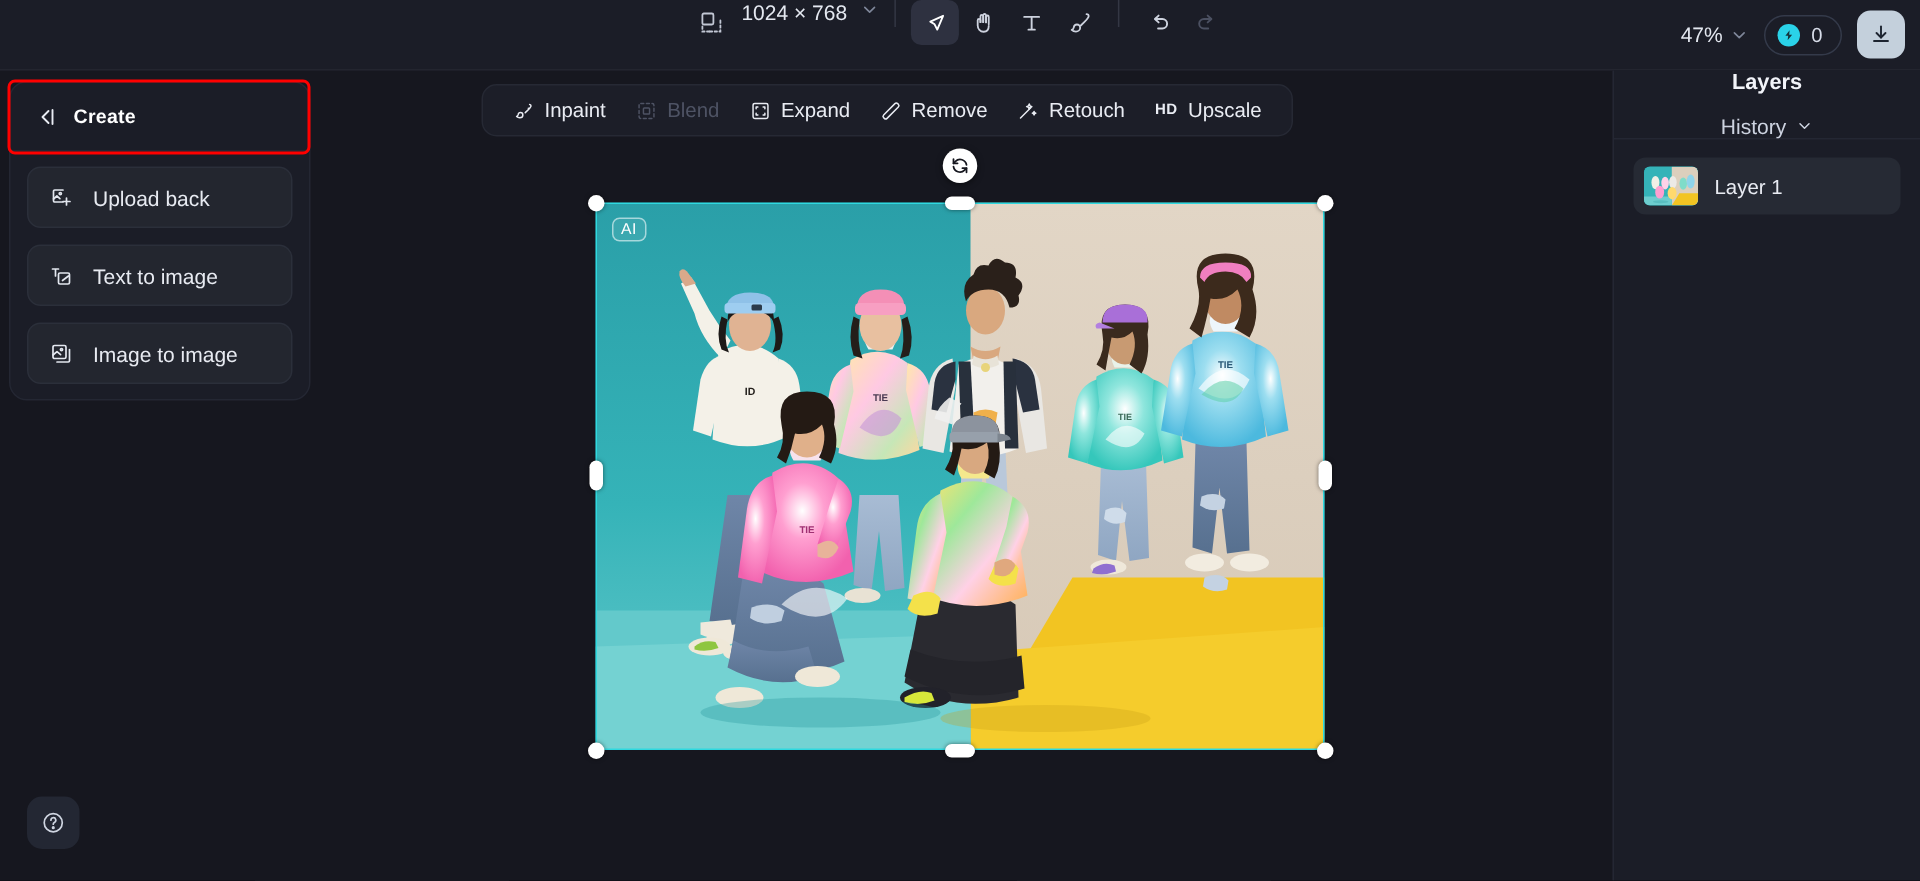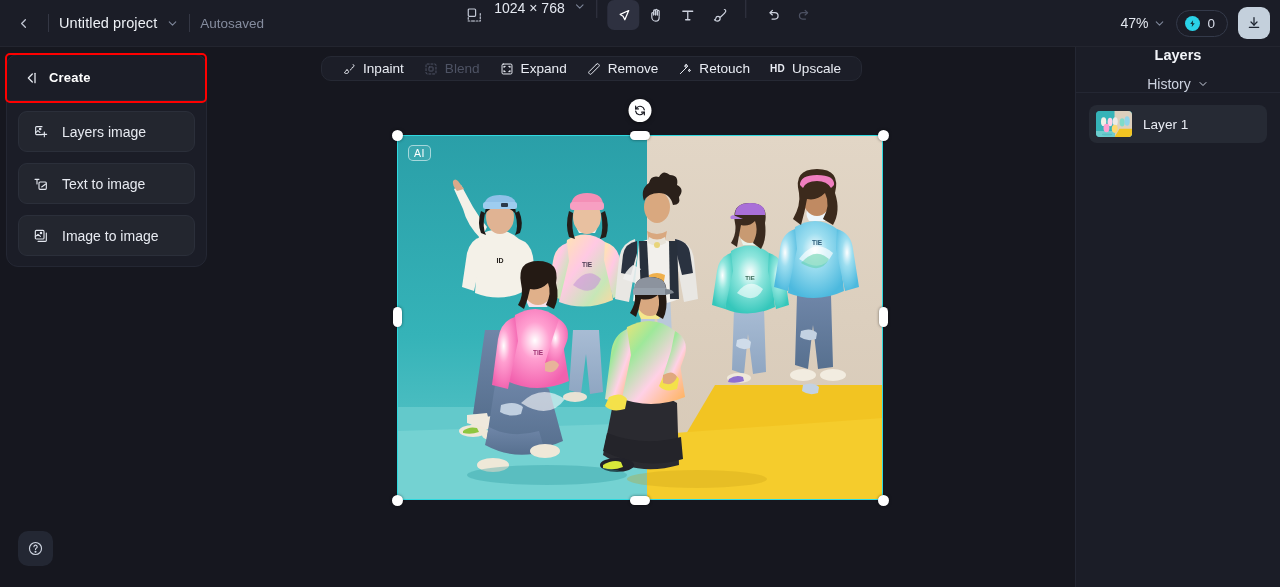--- a/index.html
+++ b/index.html
@@ -83,21 +83,21 @@
   }
 
   .help-btn {
     position: absolute; left: 18px; top: 531px; width: 35px; height: 35px;
     border-radius: 10px; background: #232733;
     display: flex; align-items: center; justify-content: center; color: #cfd5e1;
   }
 
   
   .canvas-toolbar {
-    position: absolute; left: 321px; top: 56px; height: 25px;
+    position: absolute; left: 321px; top: 56px; height: 35px;
     background: #1c1e28; border-radius: 10px;
     display: flex; align-items: center; padding: 0 12px; gap: 4px;
     border: 1px solid #262934;
   }
   .ct-item {
     display: flex; align-items: center; gap: 7px;
     height: 27px; padding: 0 8px; border-radius: 6px;
     font-size: 13.6px; color: #e9ecf3; white-space: nowrap;
   }
   .ct-item.disabled { color: #4e5364; }
@@ -146,36 +146,20 @@
     display: flex; align-items: center; justify-content: center; color: #16171f;
     box-shadow: 0 1px 4px rgba(0,0,0,.5); z-index: 7;
   }
 </style>
 </head>
 <body>
 
 <div id="app">
 
   <div class="topbar">
-    <div class="tb-left">
-      <div class="icon-btn">
-        <svg width="15" height="15" viewBox="0 0 24 24" fill="none" stroke="currentColor" stroke-width="2" stroke-linecap="round" stroke-linejoin="round">
-            <polyline points="15 18 9 12 15 6"></polyline>
-          </svg>
-      </div>
-      <div class="divider-v"></div>
-      <div class="proj-title">Untitled project</div>
-      <div class="chev">
-        <svg width="13" height="13" viewBox="0 0 24 24" fill="none" stroke="currentColor" stroke-width="2" stroke-linecap="round" stroke-linejoin="round">
-            <polyline points="6 9 12 15 18 9"></polyline>
-          </svg>
-      </div>
-      <div class="divider-v"></div>
-      <div class="autosaved">Autosaved</div>
-    </div>
 
     <div class="tb-center">
       <div class="icon-btn">
         <svg width="16" height="16" viewBox="0 0 24 24" fill="none" stroke="currentColor" stroke-width="1.8" stroke-linecap="round">
             <rect x="3" y="3" width="11" height="11" rx="1.5"></rect>
             <path d="M10 21h-7v-7" stroke-dasharray="2.4 2.4"></path>
             <path d="M21 10v11h-11" stroke-dasharray="2.4 2.4"></path>
           </svg>
       </div>
       <div class="dims">1024 × 768</div>
@@ -262,21 +246,21 @@
     <div class="lp-body">
       <div class="lp-item">
         <span class="ic">
           <svg width="16" height="16" viewBox="0 0 24 24" fill="none" stroke="currentColor" stroke-width="1.7" stroke-linecap="round" stroke-linejoin="round">
               <path d="M13.5 4H5.2A1.2 1.2 0 0 0 4 5.2v9.6A1.2 1.2 0 0 0 5.2 16h8.3"></path>
               <path d="M4 13l3.4-3 3 2.6"></path>
               <circle cx="10.8" cy="7.6" r="1.1"></circle>
               <path d="M17 12v7M13.5 15.5h7"></path>
             </svg>
         </span>
-        <span>Layers image</span>
+        <span>Upload back</span>
       </div>
       <div class="lp-item">
         <span class="ic">
           <svg width="16" height="16" viewBox="0 0 24 24" fill="none" stroke="currentColor" stroke-width="1.7" stroke-linecap="round" stroke-linejoin="round">
               <path d="M3 5h6M6 5v7"></path>
               <rect x="9" y="9" width="11" height="11" rx="1.5"></rect>
               <path d="M13 16.5l6-4.5"></path>
             </svg>
         </span>
         <span>Text to image</span>

